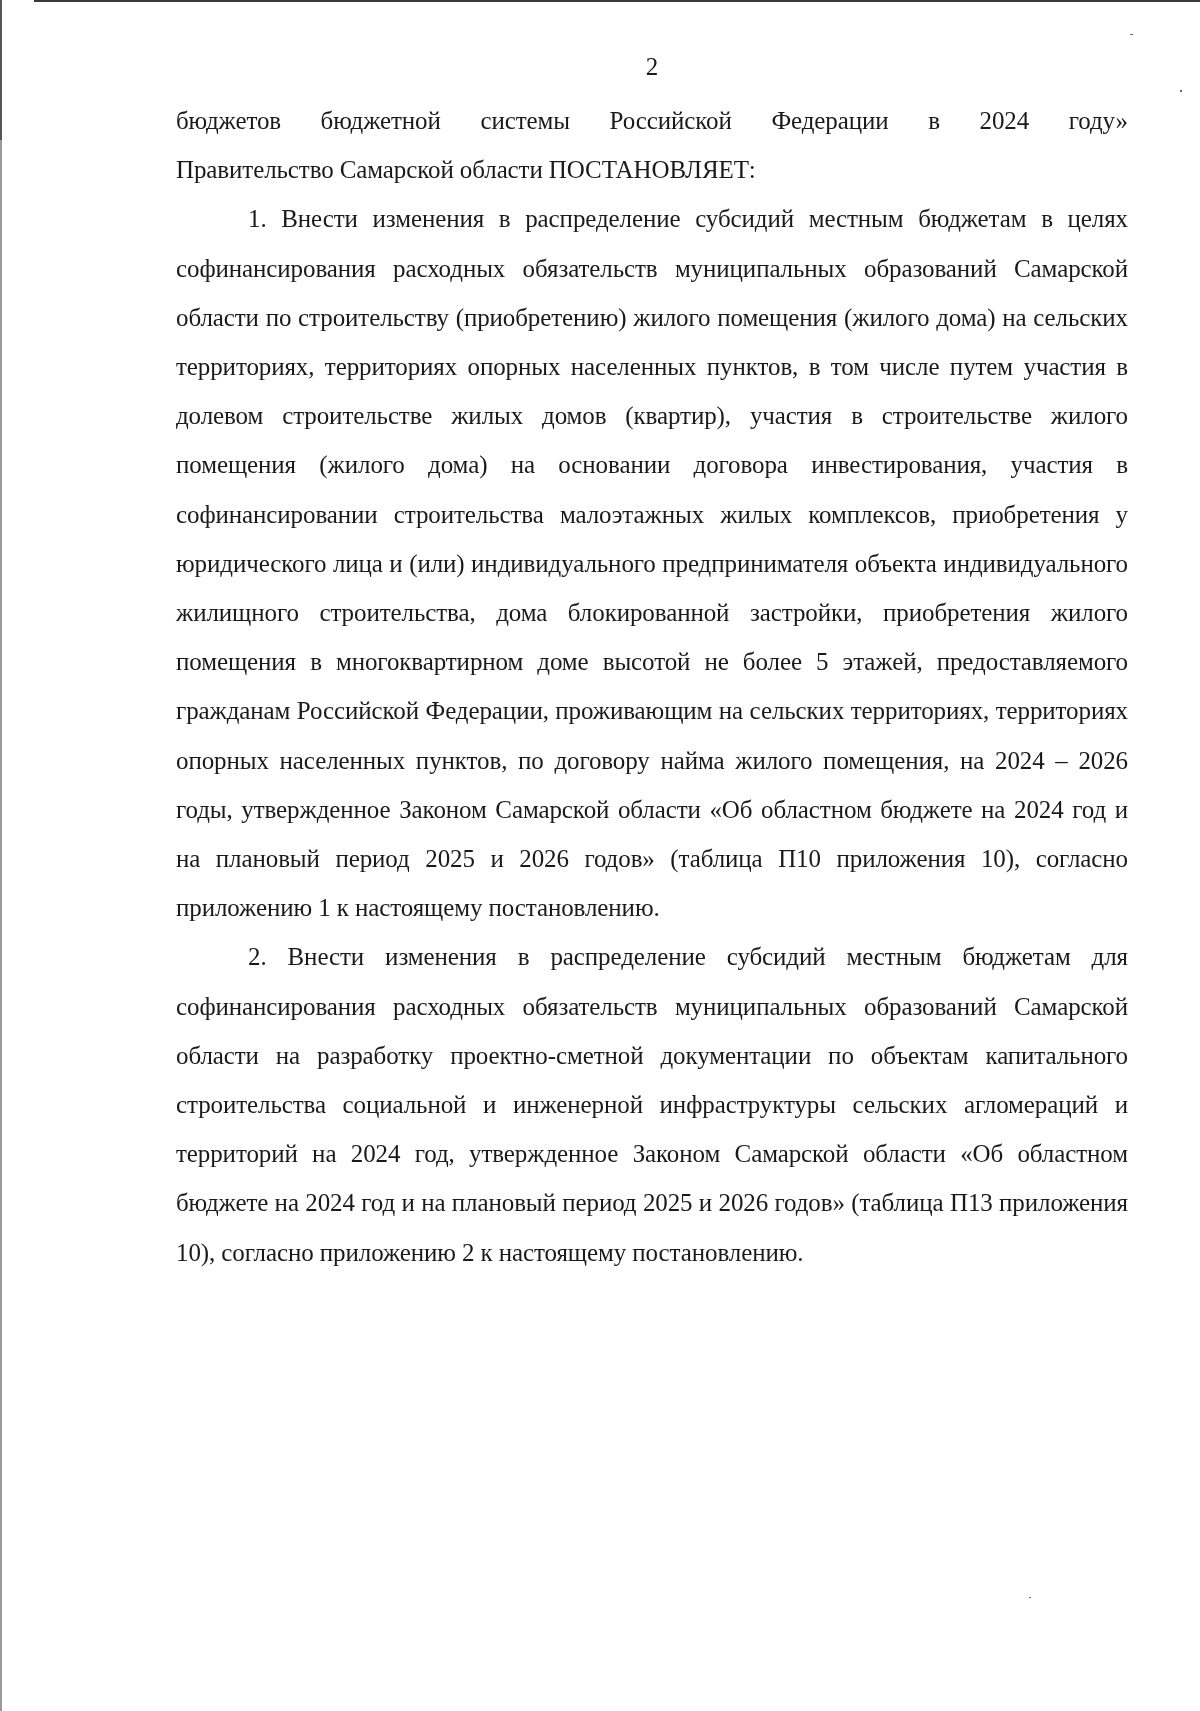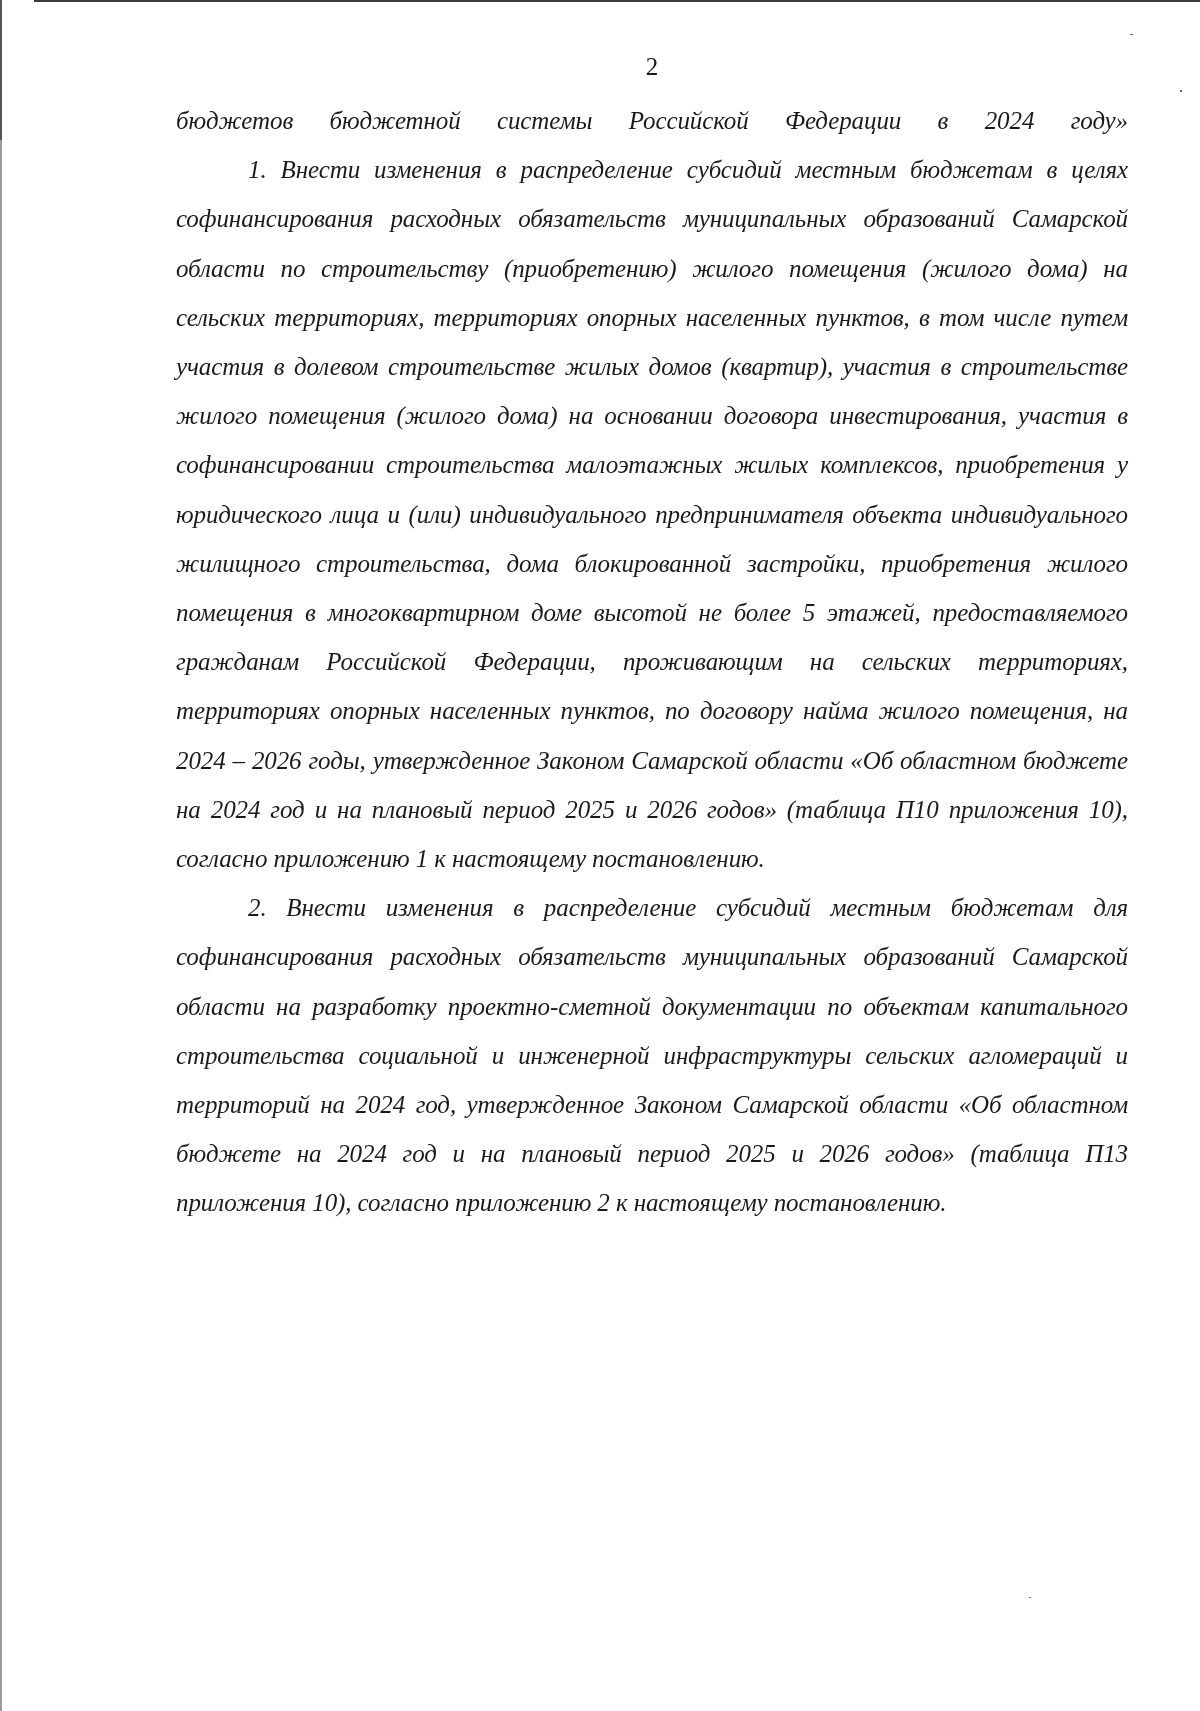--- a/index.html
+++ b/index.html
@@ -49,21 +49,20 @@
       line-height: 30px;
       height: 44px;
       margin-left: 0;
     }
     .para {
       font-size: 25px;
       line-height: 49.2px;
       text-align: justify;
       margin: 0;
       letter-spacing: -0.1px;
-      font-style: italic;
     }
     .para.indent {
       text-indent: 72px;
     }
     .para.noindent {
       text-indent: 0;
     }
   </style>
 </head>
 <body>
@@ -71,16 +70,17 @@
 <div class="scan-edge-top"></div>
 <div class="scan-edge-left"></div>
 <div class="speck" style="left:1130px;top:34px;"></div>
 <div class="speck" style="left:1180px;top:90px;width:2px;height:2px;"></div>
 <div class="speck" style="left:1029px;top:1597px;width:2px;"></div>
 
 <div class="page">
   <div class="page-number">2</div>
 
   <p class="para noindent" style="text-align-last: justify;">бюджетов бюджетной системы Российской Федерации в 2024 году»</p>
+  <p class="para noindent">Правительство Самарской области ПОСТАНОВЛЯЕТ:</p>
 
   <p class="para indent">1. Внести изменения в распределение субсидий местным бюджетам в целях софинансирования расходных обязательств муниципальных образований Самарской области по строительству (приобретению) жилого помещения (жилого дома) на сельских территориях, территориях опорных населенных пунктов, в том числе путем участия в долевом строительстве жилых домов (квартир), участия в строительстве жилого помещения (жилого дома) на основании договора инвестирования, участия в софинансировании строительства малоэтажных жилых комплексов, приобретения у юридического лица и (или) индивидуального предпринимателя объекта индивидуального жилищного строительства, дома блокированной застройки, приобретения жилого помещения в многоквартирном доме высотой не более 5 этажей, предоставляемого гражданам Российской Федерации, проживающим на сельских территориях, территориях опорных населенных пунктов, по договору найма жилого помещения, на 2024 – 2026 годы, утвержденное Законом Самарской области «Об областном бюджете на 2024 год и на плановый период 2025 и 2026 годов» (таблица П10 приложения 10), согласно приложению 1 к настоящему постановлению.</p>
   <p class="para indent">2. Внести изменения в распределение субсидий местным бюджетам для софинансирования расходных обязательств муниципальных образований Самарской области на разработку проектно-сметной документации по объектам капитального строительства социальной и инженерной инфраструктуры сельских агломераций и территорий на 2024 год, утвержденное Законом Самарской области «Об областном бюджете на 2024 год и на плановый период 2025 и 2026 годов» (таблица П13 приложения 10), согласно приложению 2 к настоящему постановлению.</p>
 </div>
 
 </body></html>

